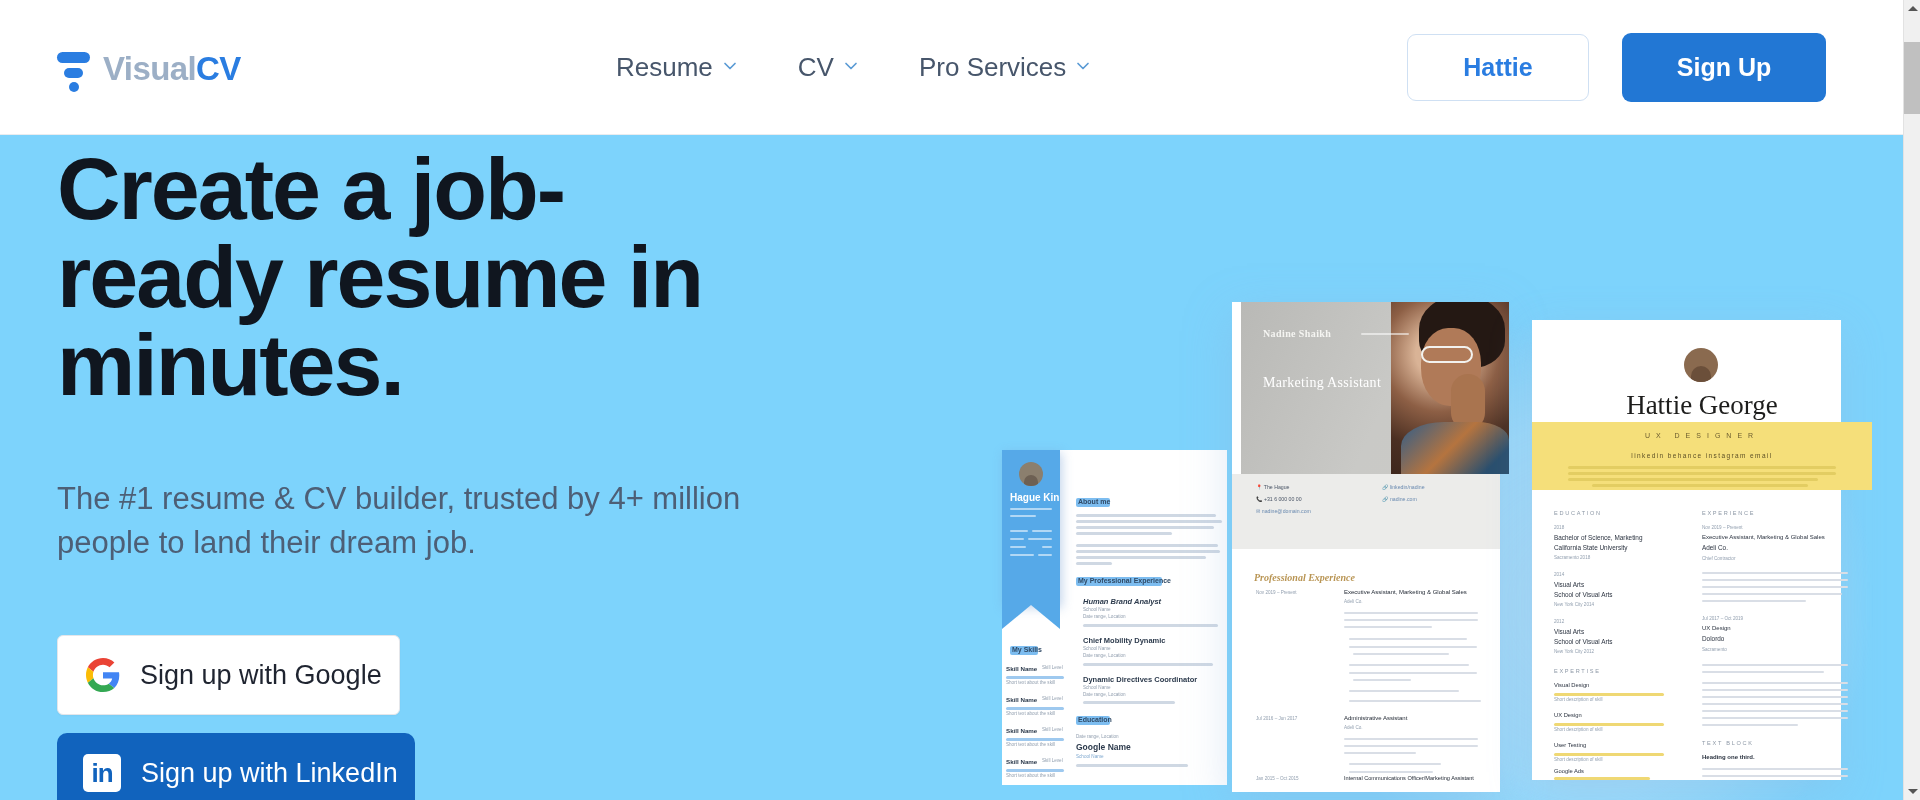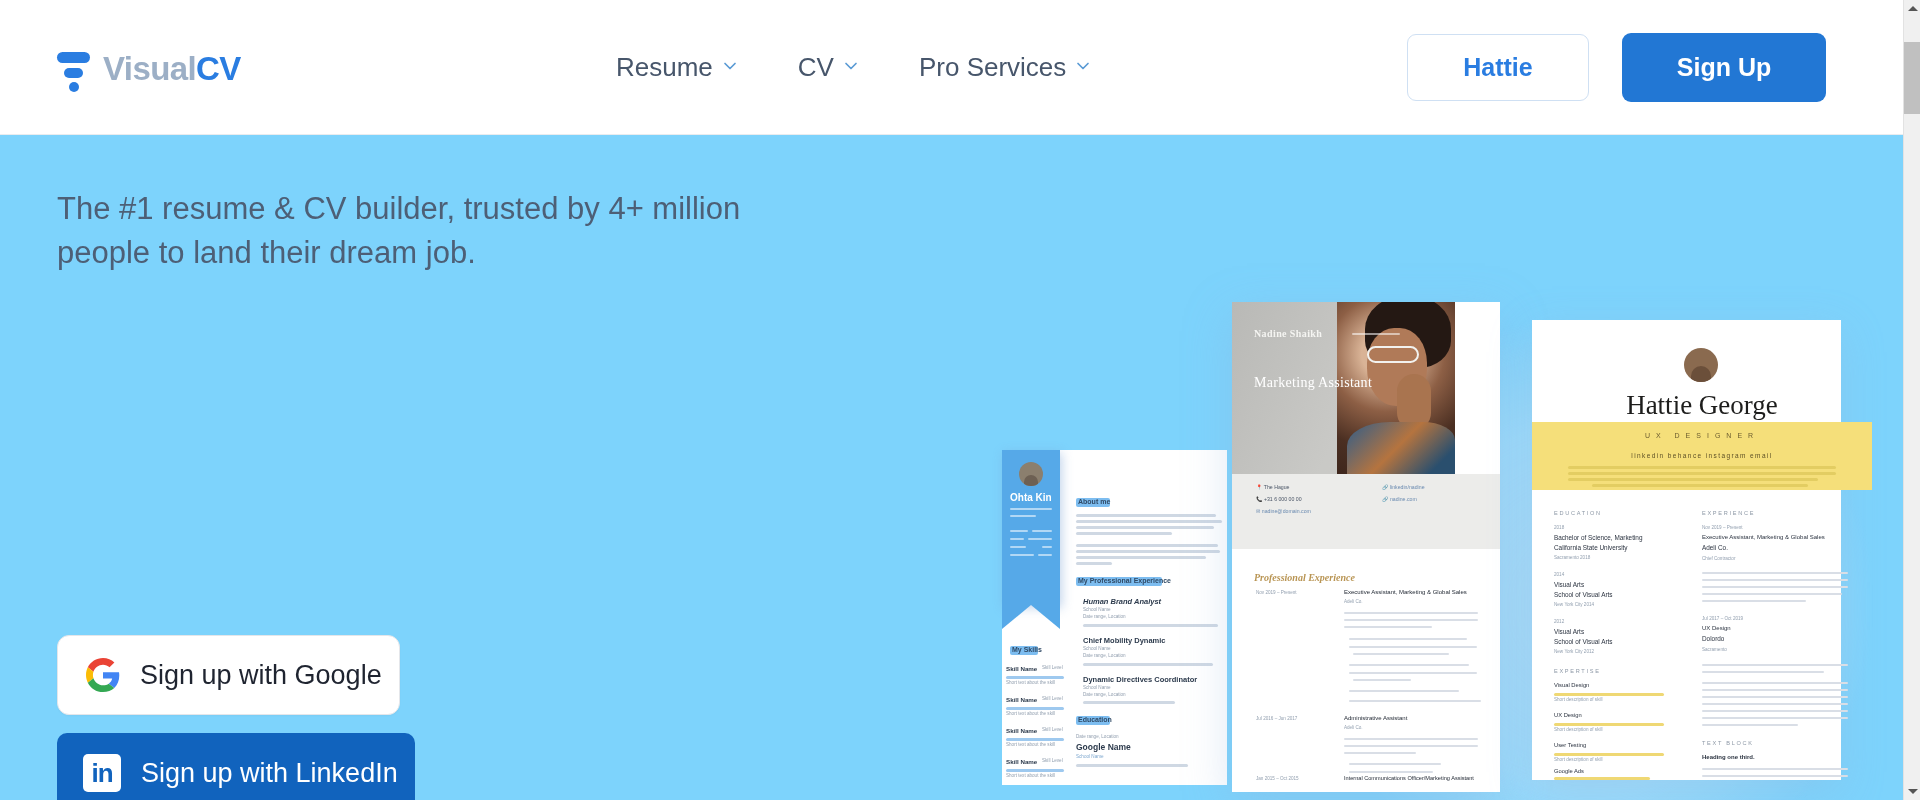--- a/index.html
+++ b/index.html
@@ -69,30 +69,30 @@
 
   
   #hero-left { position:absolute; left:57px; top:135px; width:820px; }
   #headline {
     margin-top:10px;
     font-size:88px; font-weight:bold; line-height:1.0;
     color:#10161f; letter-spacing:-2px;
     width:660px;
   }
   #subhead {
-    margin-top:52px;
+    margin-top:68px;
     font-size:31px; line-height:1.42; color:#4d5f76;
     width:720px; font-weight:normal;
   }
 
   
   #google-btn {
     position:absolute; left:57px; top:635px;
     width:343px; height:80px;
-    background:#fff; border:1px solid #e4e6ea; border-radius:12px;
+    background:#fff; border:1px solid #e4e6ea; border-radius:6px;
     display:flex; align-items:center; cursor:pointer;
     box-shadow:0 1px 2px rgba(16,24,40,.03);
   }
   #google-btn .gicon { margin-left:28px; width:34px; height:34px; }
   #google-btn .glabel { margin-left:20px; font-size:27px; color:#1f2430; }
 
   #linkedin-btn {
     position:absolute; left:57px; top:733px;
     width:358px; height:80px;
     background:#1163bd; border-radius:10px;
@@ -138,21 +138,21 @@
   #card1 .nm { position:absolute; left:8px; top:42px; font-size:10px; color:#fff; font-weight:bold; }
   .dl { position:absolute; background:#cfd8e3; height:2.5px; border-radius:2px; }
   .dlb { position:absolute; background:#9ec9ef; height:3px; border-radius:2px; }
   .tag { position:absolute; background:#7dbdf0; border-radius:2px; }
   .hd { position:absolute; font-size:7.5px; color:#2c3a4c; font-weight:bold; white-space:nowrap; }
   .hdb { position:absolute; font-size:7px; color:#2f4a66; font-weight:bold; white-space:nowrap; }
 
   
   #card2 { left:252px; top:162px; width:268px; height:490px;
            box-shadow:0 14px 44px rgba(140,175,220,.34); }
-  #card2 .phead { position:absolute; left:0; top:0; width:223px; height:172px; background:linear-gradient(115deg,#b9b9b6,#c9c9c6 55%,#cbcac6); overflow:hidden; }
+  #card2 .phead { position:absolute; left:9px; top:0; width:268px; height:172px; background:linear-gradient(115deg,#b9b9b6,#c9c9c6 55%,#cbcac6); overflow:hidden; }
   #card2 .photo {
     position:absolute; right:0; top:0; width:118px; height:172px;
     background:radial-gradient(circle at 42% 30%, #d9b396 0 18%, #8d5f45 42%, #4b2f22 70%, #3a241b 100%);
   }
   #card2 .photo .hair {
     position:absolute; left:28px; top:-6px; width:86px; height:72px;
     border-radius:46% 46% 38% 38%; background:#241813;
   }
   #card2 .photo .face {
     position:absolute; left:30px; top:26px; width:60px; height:78px;
@@ -276,20 +276,21 @@
 
       <div id="login-btn">
         <span>Hattie</span>
       </div>
       <div id="signup-btn">
         <span>Sign Up</span>
       </div>
     </div>
 
     <div id="hero-left">
+      <h1 id="headline">Create a job-ready resume in minutes.</h1>
       <p id="subhead">The #1 resume &amp; CV builder, trusted by 4+ million people to land their dream job.</p>
     </div>
 
     <div id="google-btn">
       <span class="gicon">
         <svg viewBox="0 0 48 48" width="34" height="34">
           <path fill="#EA4335" d="M24 9.5c3.54 0 6.71 1.22 9.21 3.6l6.85-6.85C35.9 2.38 30.47 0 24 0 14.62 0 6.51 5.38 2.56 13.22l7.98 6.19C12.43 13.72 17.74 9.5 24 9.5z"></path>
           <path fill="#4285F4" d="M46.98 24.55c0-1.57-.15-3.09-.38-4.55H24v9.02h12.94c-.58 2.96-2.26 5.48-4.78 7.18l7.73 6c4.51-4.18 7.09-10.36 7.09-17.65z"></path>
           <path fill="#FBBC05" d="M10.53 28.59c-.48-1.45-.76-2.99-.76-4.59s.27-3.14.76-4.59l-7.98-6.19C.92 16.46 0 20.12 0 24s.92 7.54 2.56 10.78l7.97-6.19z"></path>
           <path fill="#34A853" d="M24 48c6.48 0 11.93-2.13 15.89-5.81l-7.73-6c-2.15 1.45-4.92 2.3-8.16 2.3-6.26 0-11.57-4.22-13.47-9.91l-7.98 6.19C6.51 42.62 14.62 48 24 48z"></path>
@@ -304,21 +305,21 @@
         </span>
       <span class="lilabel">Sign up with LinkedIn</span>
     </div>
 
     <div id="hero-art">
       <div id="art-glow"></div>
 
       <div class="card" id="card1">
         <div class="banner">
           <div class="avatar"></div>
-          <div class="nm">Ohta Kin</div>
+          <div class="nm">Hague Kin</div>
           <div class="dlw" style="left:8px; top:58px; width:42px;"></div>
           <div class="dlw" style="left:8px; top:65px; width:26px;"></div>
           <div class="dlw" style="left:8px; top:80px; width:18px;"></div>
           <div class="dlw" style="left:30px; top:80px; width:20px;"></div>
           <div class="dlw" style="left:8px; top:88px; width:14px;"></div>
           <div class="dlw" style="left:26px; top:88px; width:24px;"></div>
           <div class="dlw" style="left:8px; top:96px; width:16px;"></div>
           <div class="dlw" style="left:40px; top:96px; width:10px;"></div>
           <div class="dlw" style="left:8px; top:104px; width:24px;"></div>
           <div class="dlw" style="left:36px; top:104px; width:14px;"></div>

